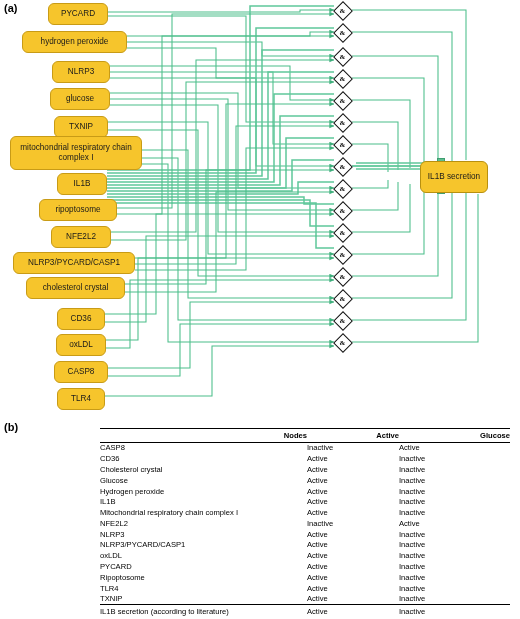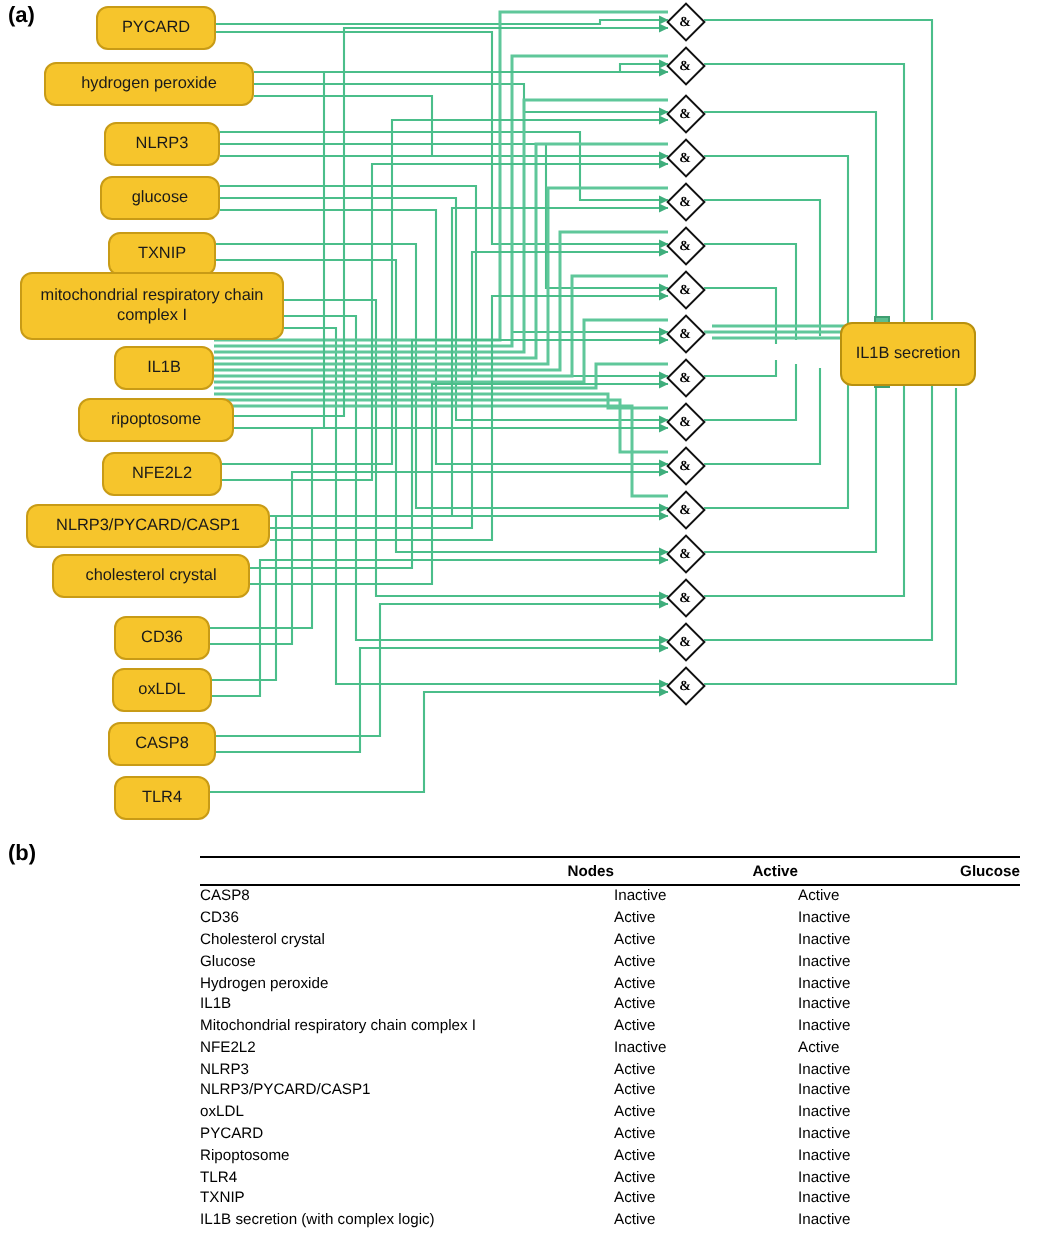--- a/index.html
+++ b/index.html
@@ -335,20 +335,25 @@
         <tr>
           <td>TLR4</td>
           <td>Active</td>
           <td>Inactive</td>
         </tr>
         <tr>
           <td>TXNIP</td>
           <td>Active</td>
           <td>Inactive</td>
         </tr>
+        <tr class=" group-start">
+          <td>IL1B secretion (according to literature)</td>
+          <td>Active</td>
+          <td>Inactive</td>
+        </tr>
         <tr>
           <td>IL1B secretion (with complex logic)</td>
           <td>Active</td>
           <td>Inactive</td>
         </tr>
       </tbody>
   </table>
 </div>
 
 </body></html>

